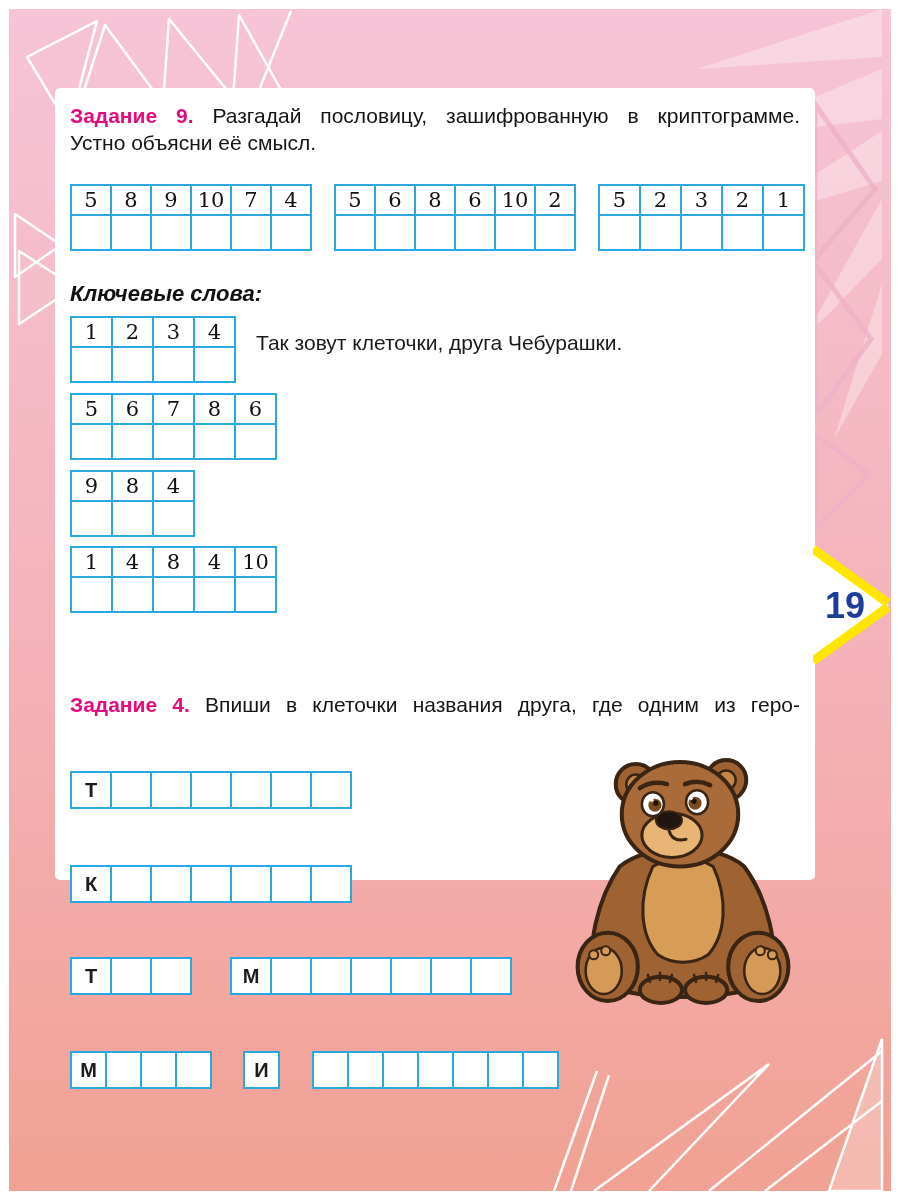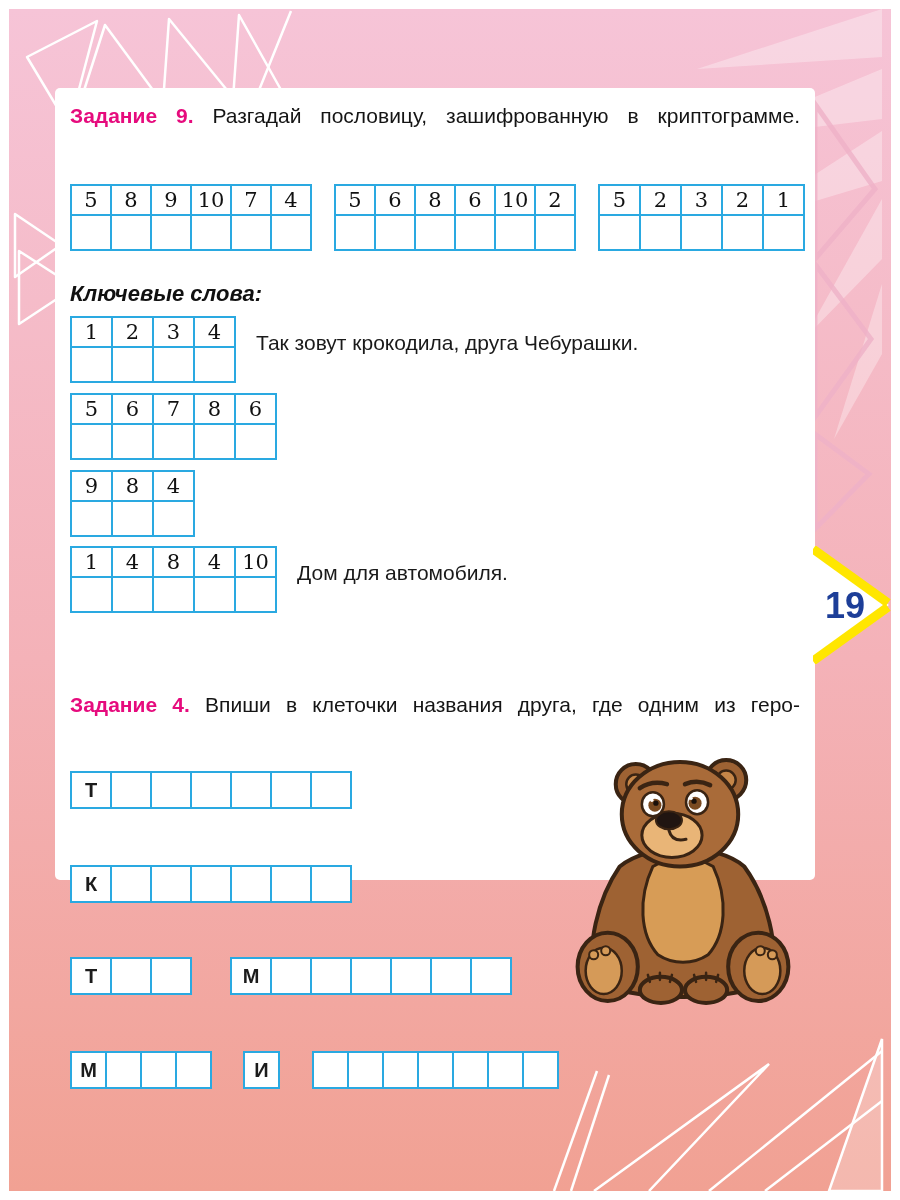--- a/index.html
+++ b/index.html
@@ -86,20 +86,21 @@
   <text x="12" y="72" font-family="Liberation Sans, sans-serif" font-size="36" font-weight="bold" fill="#1d3e98">19</text>
 </svg>
 
 <div class="card">
 
   <div class="abs p-text" style="left:15px;top:14px;">
     <div class="jline">
       <span class="task-label">Задание 9.</span>
       <span>Разгадай пословицу, зашифрованную в криптограмме.</span>
     </div>
+    <div>Устно объясни её смысл.</div>
   </div>
 
   <div class="abs" style="left:15px;top:96px;width:735px;display:flex;justify-content:space-between;">
     <div class="cgrid two-row" style="--cw: 38px; grid-template-columns: repeat(6, var(--cw,38px));">
         <div class="cell num">5</div>
         <div class="cell num">8</div>
         <div class="cell num">9</div>
         <div class="cell num">10</div>
         <div class="cell num">7</div>
         <div class="cell num">4</div>
@@ -144,21 +145,21 @@
     <div class="cgrid two-row" style="--cw: 39px; grid-template-columns: repeat(4, var(--cw,38px));">
         <div class="cell num">1</div>
         <div class="cell num">2</div>
         <div class="cell num">3</div>
         <div class="cell num">4</div>
         <div class="cell write"></div>
         <div class="cell write"></div>
         <div class="cell write"></div>
         <div class="cell write"></div>
       </div>
-    <div class="kw-clue">Так зовут крокодила, друга Чебурашки.</div>
+    <div class="kw-clue">Так зовут клеточки, друга Чебурашки.</div>
   </div>
 
   <div class="abs kw-row" style="left:15px;top:305px;">
     <div class="cgrid two-row" style="--cw: 39px; grid-template-columns: repeat(5, var(--cw,38px));">
         <div class="cell num">5</div>
         <div class="cell num">6</div>
         <div class="cell num">7</div>
         <div class="cell num">8</div>
         <div class="cell num">6</div>
         <div class="cell write"></div>
@@ -186,21 +187,20 @@
         <div class="cell num">4</div>
         <div class="cell num">8</div>
         <div class="cell num">4</div>
         <div class="cell num">10</div>
         <div class="cell write"></div>
         <div class="cell write"></div>
         <div class="cell write"></div>
         <div class="cell write"></div>
         <div class="cell write"></div>
       </div>
-    <div class="kw-clue">Дом для автомобиля.</div>
   </div>
 
   <div class="abs p-text" style="left:15px;top:603px;">
     <div class="jline">
       <span class="task-label">Задание 4.</span>
       <span>Впиши в клеточки названия друга, где одним из геро-</span>
     </div>
   </div>
 
   <div class="abs ans-row" style="left:15px;top:683px;">

